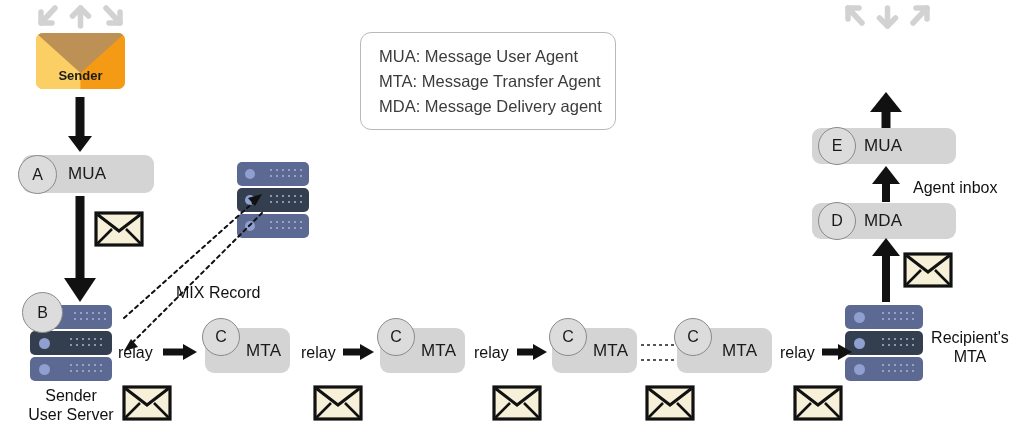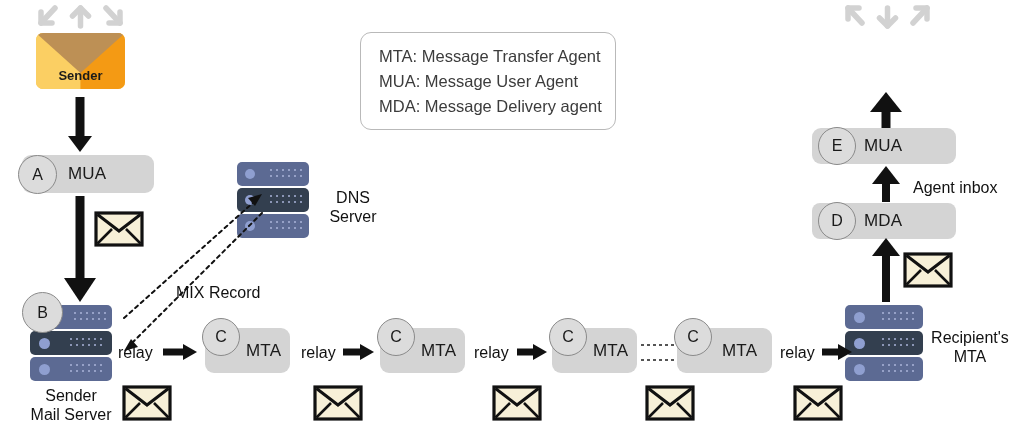--- a/index.html
+++ b/index.html
@@ -53,22 +53,22 @@
 
   
   svg.ov{position:absolute;left:0;top:0;width:1016px;height:433px;overflow:visible;pointer-events:none;}
 </style>
 </head>
 <body>
 
 <div id="stage">
 
   <div id="legend" style="left:360px;top:32px;width:256px;height:98px;">
+    <div>MUA: Message User Agent</div>
     <div>MTA: Message Transfer Agent</div>
-    <div>MUA: Message User Agent</div>
     <div>MDA: Message Delivery agent</div>
   </div>
 
   <div class="bigenv" style="left:36px;top:33px;width:89px;height:56px;">
     <svg width="89" height="56" viewBox="0 0 89 56">
       <defs>
           <clipPath id="clpS">
             <rect x="0" y="0" width="89" height="56" rx="7"></rect>
           </clipPath>
         </defs>
@@ -151,21 +151,21 @@
           <i style="left:24px;top:6px"></i>
           <i style="left:30px;top:6px"></i>
       </div>
     </div>
   </div>
   <div class="badge" style="left:22px;top:292px;width:41px;height:41px;z-index:6;">
     <span>B</span>
   </div>
   <div class="tlabel" style="left:13px;top:386px;width:116px;">
     <div>Sender</div>
-    <div>Mail Server</div>
+    <div>User Server</div>
   </div>
 
   <div class="server" style="left:237px;top:162px;width:72px;height:78px;">
     <div class="unit u-light" style="left:0px;top:0px;width:72px;height:24px;">
       <div class="led" style="left:8px;top:7px;width:10px;height:10px;"></div>
       <div class="dots" style="left:33px;top:7px;">
         <i style="left:0;top:0"></i>
           <i style="left:6px;top:0"></i>
           <i style="left:12px;top:0"></i>
         <i style="left:18px;top:0"></i>
@@ -207,24 +207,20 @@
           <i style="left:30px;top:0"></i>
         <i style="left:0;top:6px"></i>
           <i style="left:6px;top:6px"></i>
           <i style="left:12px;top:6px"></i>
         <i style="left:18px;top:6px"></i>
           <i style="left:24px;top:6px"></i>
           <i style="left:30px;top:6px"></i>
       </div>
     </div>
   </div>
-  <div class="tlabel" style="left:315px;top:188px;width:76px;">
-    <div>DNS</div>
-    <div>Server</div>
-  </div>
 
   <div class="rolebox" style="left:205px;top:328px;width:85px;height:45px;">
     <span class="rolelabel" style="left:41px;">MTA</span>
   </div>
   <div class="badge" style="left:202px;top:318px;width:38px;height:38px;">
     <span>C</span>
   </div>
 
   <div class="rolebox" style="left:380px;top:328px;width:85px;height:45px;">
     <span class="rolelabel" style="left:41px;">MTA</span>
@@ -298,21 +294,21 @@
           <i style="left:24px;top:6px"></i>
           <i style="left:30px;top:6px"></i>
       </div>
     </div>
   </div>
   <div class="tlabel" style="left:925px;top:328px;width:90px;">
     <div>Recipient's</div>
     <div>MTA</div>
   </div>
 
-  <div class="rolebox" style="left:812px;top:203px;width:144px;height:36px;border-radius:8px;">
+  <div class="rolebox" style="left:812px;top:203px;width:144px;height:36px;">
     <span class="rolelabel" style="left:52px;">MDA</span>
   </div>
   <div class="badge" style="left:818px;top:202px;width:38px;height:38px;">
     <span>D</span>
   </div>
 
   <div class="rolebox" style="left:812px;top:128px;width:144px;height:36px;">
     <span class="rolelabel" style="left:52px;">MUA</span>
   </div>
   <div class="badge" style="left:818px;top:127px;width:38px;height:38px;">

